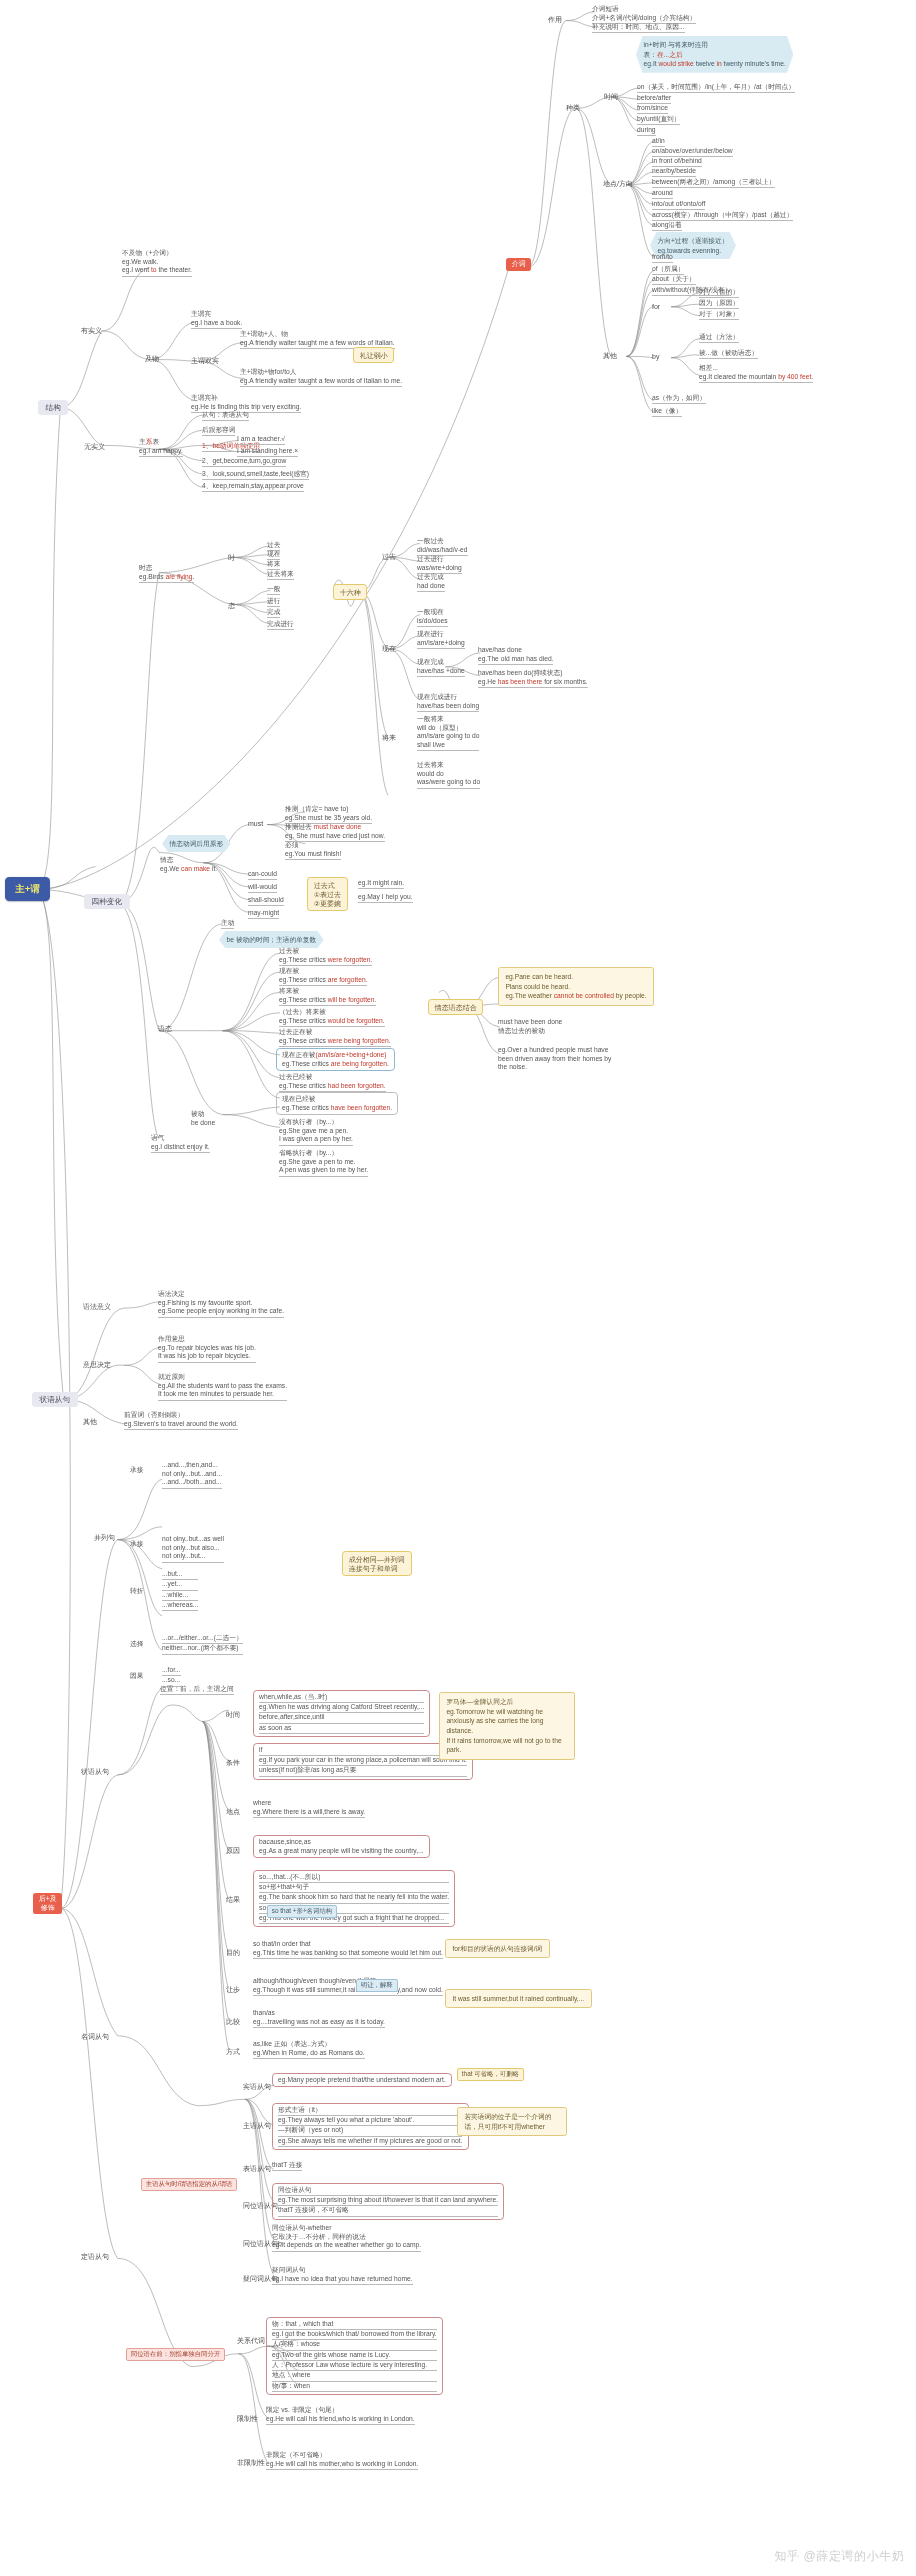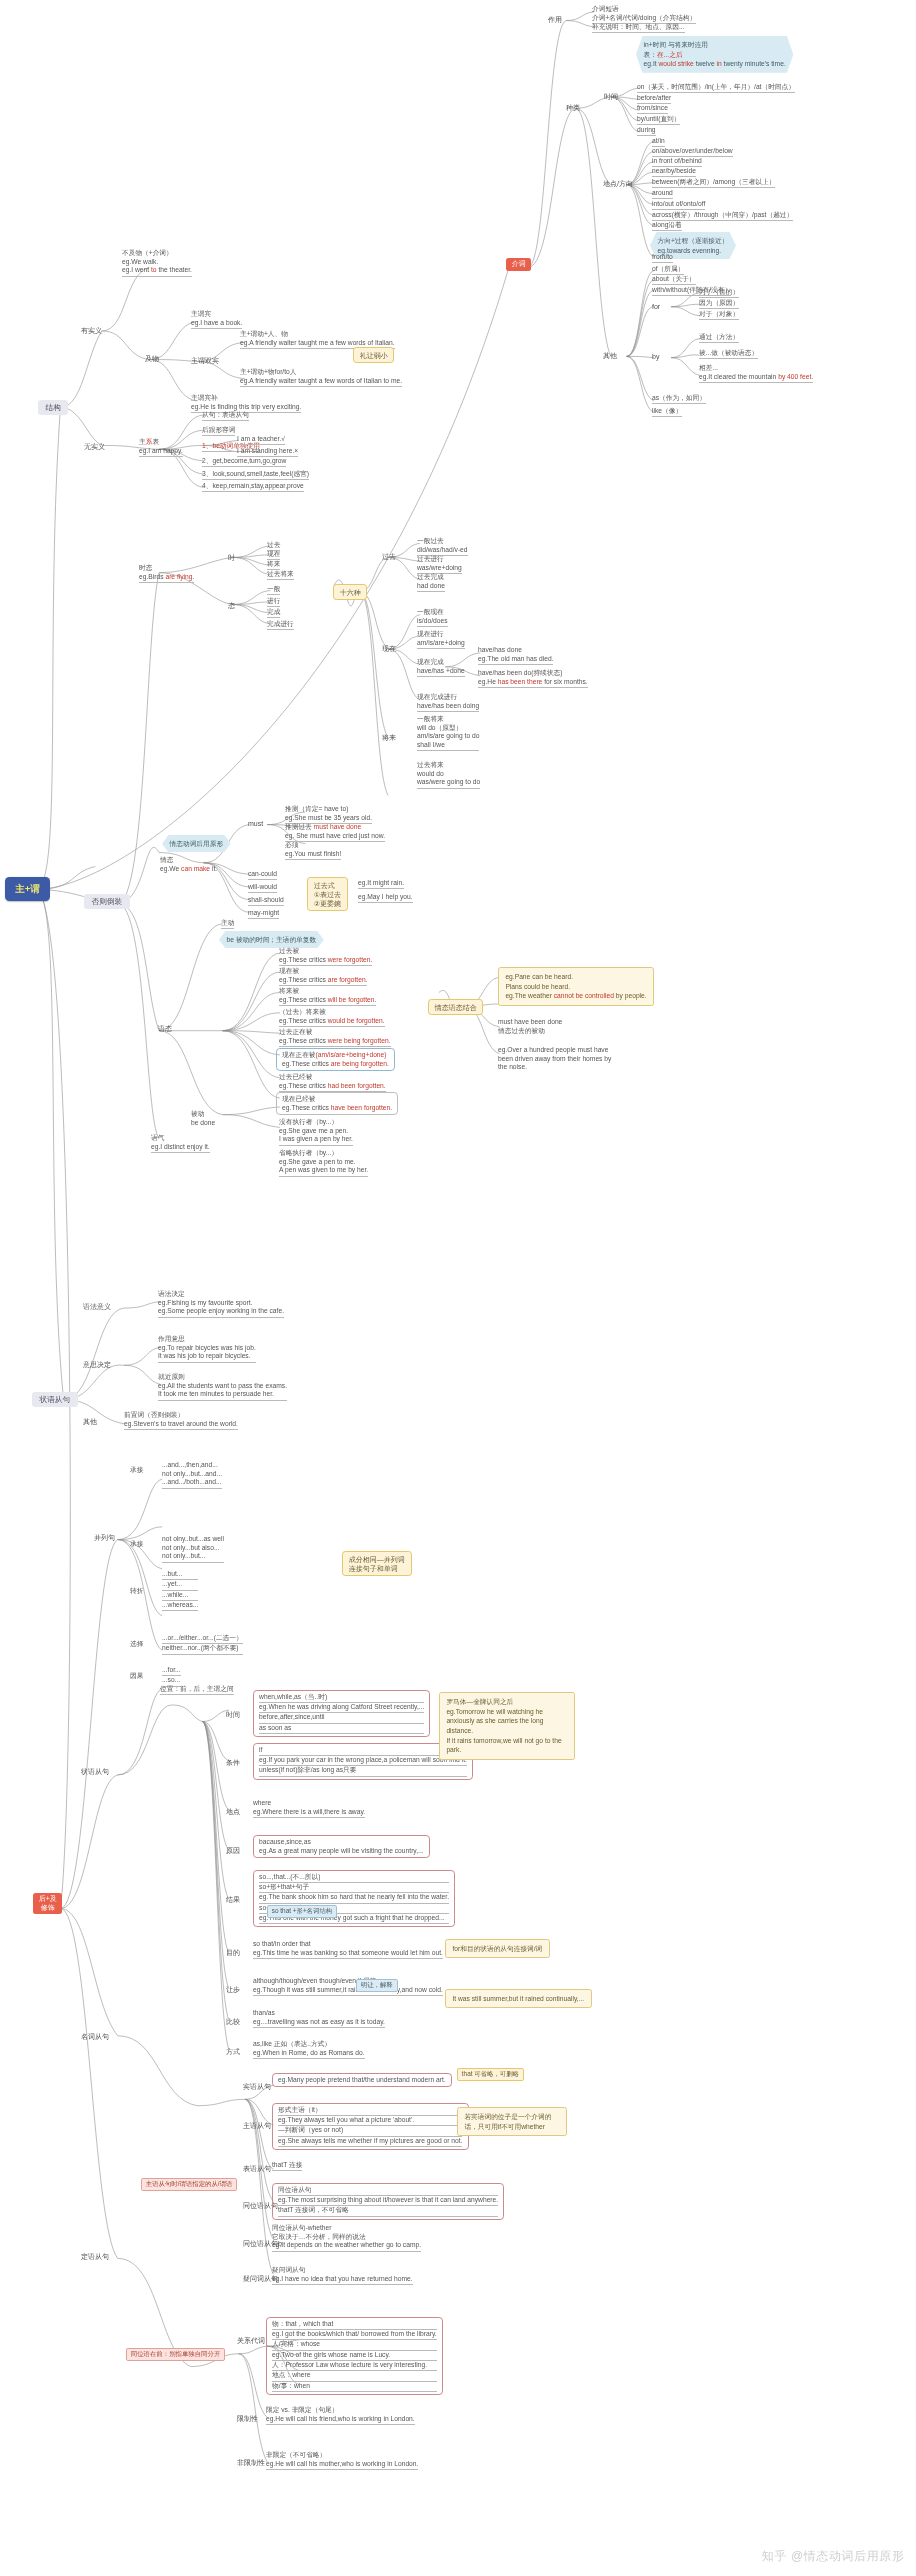--- a/index.html
+++ b/index.html
@@ -310,21 +310,21 @@
     <span class="hl">1、</span><span class="hl">be动词单独使用</span>
   </div>
   <div class="node leaf under" style="left:237px;top:435px;"><span>I am a teacher.√</span></div>
   <div class="node leaf under" style="left:237px;top:447px;"><span>I am standing here.×</span></div>
 
   <div class="node leaf under" style="left:202px;top:457px;"><span>2、</span><span>get,become,turn,go,grow</span></div>
   <div class="node leaf under" style="left:202px;top:470px;"><span>3、</span><span>look,sound,smell,taste,feel(感官)</span></div>
   <div class="node leaf under" style="left:202px;top:482px;"><span>4、</span><span>keep,remain,stay,appear,prove</span></div>
 
   <div class="node cap" style="left:84px;top:894px;">
-    <span>否则倒装</span>
+    <span>四种变化</span>
   </div>
 
   <div class="node leaf under" style="left:139px;top:564px;">
     <div>时态</div>
     <div><span>eg.Birds </span><span class="hl">are flying</span><span>.</span></div>
   </div>
 
   <div class="node lbl" style="left:228px;top:553px;"><span>时</span></div>
   <div class="node leaf under" style="left:267px;top:541px;"><span>过去</span></div>
   <div class="node leaf under" style="left:267px;top:550px;"><span>现在</span></div>
@@ -769,17 +769,17 @@
   <div class="node leaf under" style="left:699px;top:349px;"><span>被...做（被动语态）</span></div>
   <div class="node leaf under" style="left:699px;top:364px;">
     <div>相差...</div>
     <div><span>eg.It cleared the mountain </span><span class="hl">by 400 feet</span><span>.</span></div>
   </div>
 
   <div class="node leaf under" style="left:652px;top:394px;"><span>as（作为，如同）</span></div>
   <div class="node leaf under" style="left:652px;top:407px;"><span>like（像）</span></div>
 
   <div class="wm">
-    <span>知乎 @情态动词后用原形</span>
+    <span>知乎 @薛定谔的小牛奶</span>
   </div>
 
 </div>
 
 
 </body></html>

